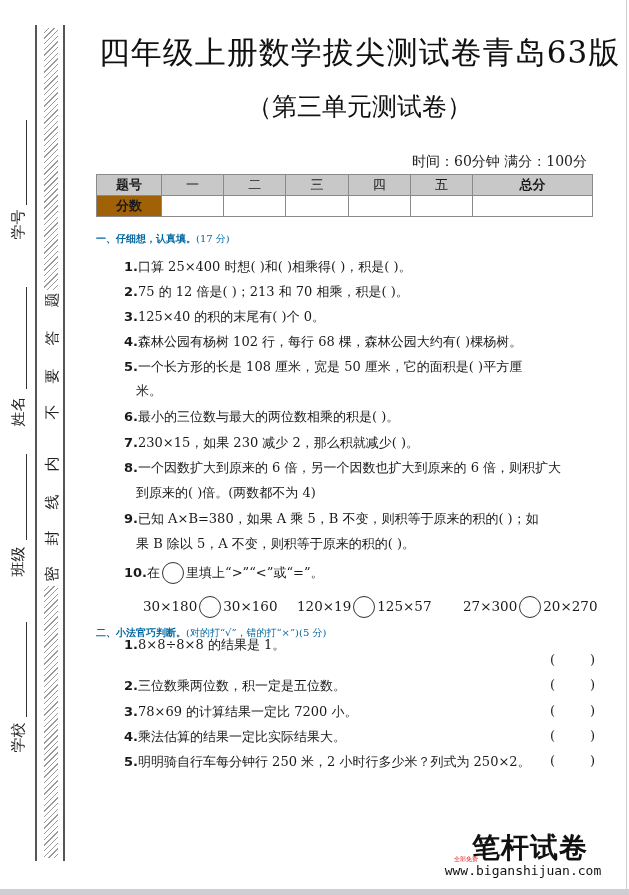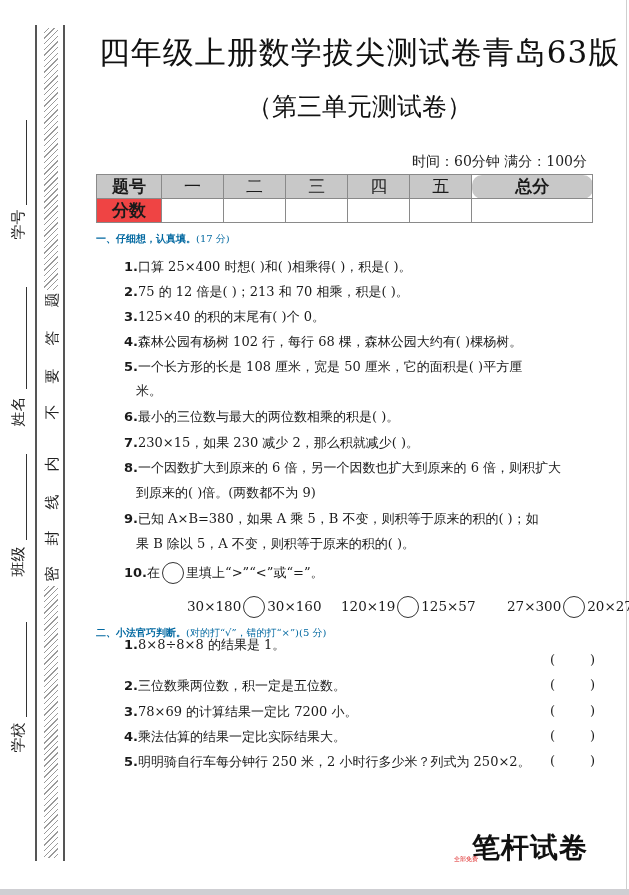--- a/index.html
+++ b/index.html
@@ -25,34 +25,34 @@
 
   .field-label { position:absolute; font-size:15px; color:#222; transform:rotate(-90deg); transform-origin:center; width:40px; text-align:center; }
   .field-line { position:absolute; left:26px; width:1px; background:#333; }
 
   
   .title { position:absolute; left:90px; top:32px; width:539px; text-align:center; font-size:31px; letter-spacing:1px; color:#111; }
   .subtitle { position:absolute; left:90px; top:90px; width:539px; text-align:center; font-size:25px; color:#111; }
   .time-info { position:absolute; right:42px; top:153px; font-size:14px; color:#222; }
 
   
-  table.score { position:absolute; left:96px; top:174px; width:497px; border-collapse:collapse; font-size:17px; }
+  table.score { position:absolute; left:96px; top:174px; width:497px; border-collapse:collapse; font-size:13px; }
   table.score td { border:1px solid #8a8a8a; height:20px; text-align:center; padding:0; }
   table.score tr.head td { background:#c8c8c8; }
-  table.score td.rowhead { background:#ef4444; font-weight:bold; font-family:"DejaVu Sans","Liberation Sans",sans-serif; width:64px; }
-  table.score td.bold { font-weight:bold; font-family:Liberation Serif, serif;border-radius:10px; }
+  table.score td.rowhead { background:#a16207; font-weight:bold; font-family:"DejaVu Sans","Liberation Sans",sans-serif; width:64px; }
+  table.score td.bold { font-weight:bold; font-family:Liberation Serif, serif; }
 
   .section-title { position:absolute; left:96px; font-size:10px; font-weight:bold; font-family:"DejaVu Sans","Liberation Sans",sans-serif; color:#0369a1; }
   .section-title .pts { font-weight:normal; font-family:"DejaVu Serif","Liberation Serif",serif; }
 
   .q { position:absolute; left:124px; font-size:13px; color:#1a1a1a; white-space:nowrap; }
   .q .num { font-weight:bold; font-family:"DejaVu Sans","Liberation Sans",sans-serif; }
   .q.cont { left:136px; }
   .circle { display:inline-block; width:20px; height:20px; border:1px solid #333; border-radius:50%; vertical-align:middle; margin:0 2px; }
-  .cmp { position:absolute; top:596px; font-size:13.5px; white-space:nowrap;margin-left:44px; }
+  .cmp { position:absolute; top:596px; font-size:13.5px; white-space:nowrap; }
   .judge-paren { position:absolute; left:550px; font-size:13px; width:45px; display:flex; justify-content:space-between; }
 
   .watermark { position:absolute; left:450px; top:833px; width:160px; text-align:center; }
   .wm-title { font-size:28px; font-weight:bold; font-family:"DejaVu Sans","Liberation Sans",sans-serif; color:#111; letter-spacing:1px; line-height:30px; }
   .wm-free { position:absolute; left:4px; top:22px; font-size:6px; color:#d22; font-family:"DejaVu Sans","Liberation Sans",sans-serif; }
   .wm-url { font-size:13px; font-family:"DejaVu Sans Mono","Liberation Mono",monospace; color:#111; margin-left:-14px; }
 </style>
 </head>
 <body>
 
@@ -120,21 +120,21 @@
 
 <div class="q" style="top:258px"><span class="num">1.</span><span>口算 25×400 时想(          )和(          )相乘得(          )，积是(          )。</span></div>
 <div class="q" style="top:283px"><span class="num">2.</span><span>75 的 12 倍是(          )；213 和 70 相乘，积是(          )。</span></div>
 <div class="q" style="top:308px"><span class="num">3.</span><span>125×40 的积的末尾有(          )个 0。</span></div>
 <div class="q" style="top:333px"><span class="num">4.</span><span>森林公园有杨树 102 行，每行 68 棵，森林公园大约有(          )棵杨树。</span></div>
 <div class="q" style="top:358px"><span class="num">5.</span><span>一个长方形的长是 108 厘米，宽是 50 厘米，它的面积是(          )平方厘</span></div>
 <div class="q cont" style="top:382px">米。</div>
 <div class="q" style="top:408px"><span class="num">6.</span><span>最小的三位数与最大的两位数相乘的积是(          )。</span></div>
 <div class="q" style="top:434px"><span class="num">7.</span><span>230×15，如果 230 减少 2，那么积就减少(          )。</span></div>
 <div class="q" style="top:459px"><span class="num">8.</span><span>一个因数扩大到原来的 6 倍，另一个因数也扩大到原来的 6 倍，则积扩大</span></div>
-<div class="q cont" style="top:484px">到原来的(          )倍。(两数都不为 9)</div>
+<div class="q cont" style="top:484px">到原来的(          )倍。(两数都不为 4)</div>
 <div class="q" style="top:510px"><span class="num">9.</span><span>已知 A×B=380，如果 A 乘 5，B 不变，则积等于原来的积的(          )；如</span></div>
 <div class="q cont" style="top:535px">果 B 除以 5，A 不变，则积等于原来的积的(          )。</div>
 <div class="q" style="top:562px"><span class="num">10.</span><span>在</span><span class="circle"></span><span>里填上“&gt;”“&lt;”或“=”。</span></div>
 
 <div class="cmp" style="left:143px"><span>30×180</span><span class="circle"></span><span>30×160</span></div>
 <div class="cmp" style="left:297px"><span>120×19</span><span class="circle"></span><span>125×57</span></div>
 <div class="cmp" style="left:463px"><span>27×300</span><span class="circle"></span><span>20×270</span></div>
 
 <div class="section-title" style="top:626px">
   <span>二、小法官巧判断。</span><span class="pts">(对的打“√”，错的打“×”)(5 分)</span>
@@ -166,13 +166,14 @@
 
 <div class="q" style="top:753px"><span class="num">5.</span><span>明明骑自行车每分钟行 250 米，2 小时行多少米？列式为 250×2。</span></div>
 <div class="judge-paren" style="top:753px">
     <span>(</span>
     <span>)</span>
   </div>
 
 <div class="watermark">
   <span class="wm-free">全部免费</span>
   <div class="wm-title">笔杆试卷</div>
+  <div class="wm-url">www.biganshijuan.com</div>
 </div>
 
 </body></html>

